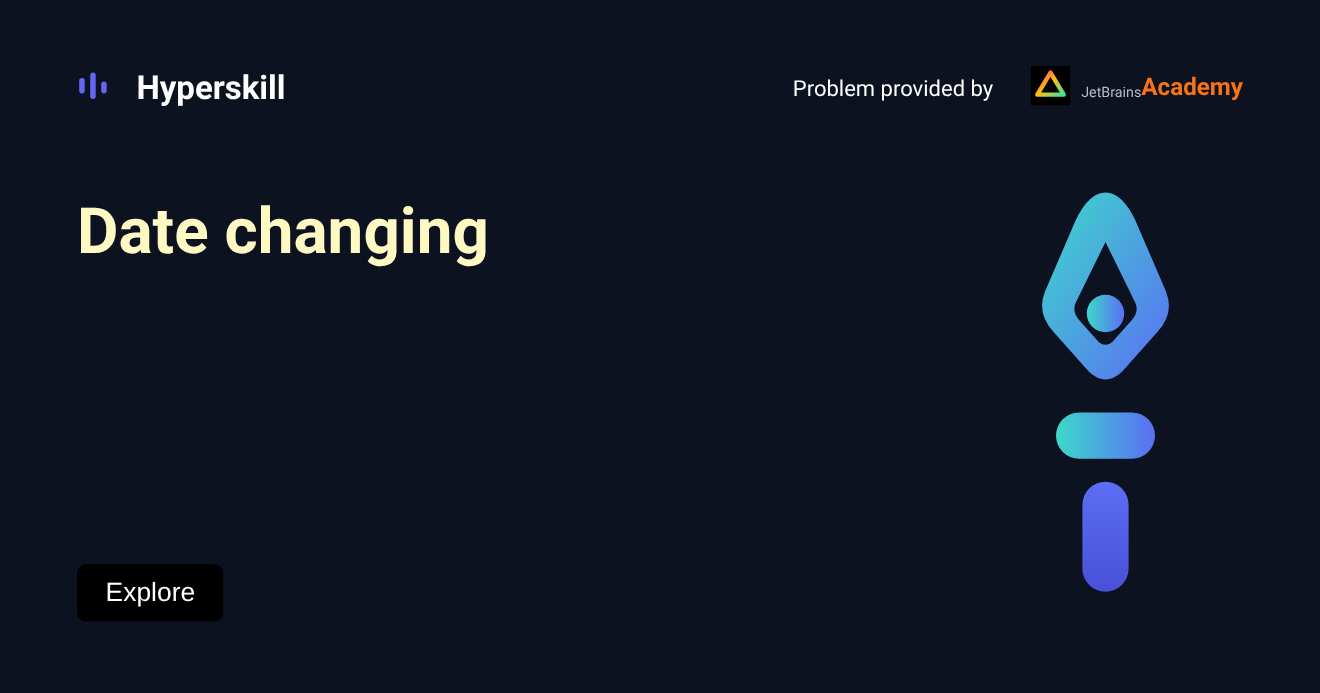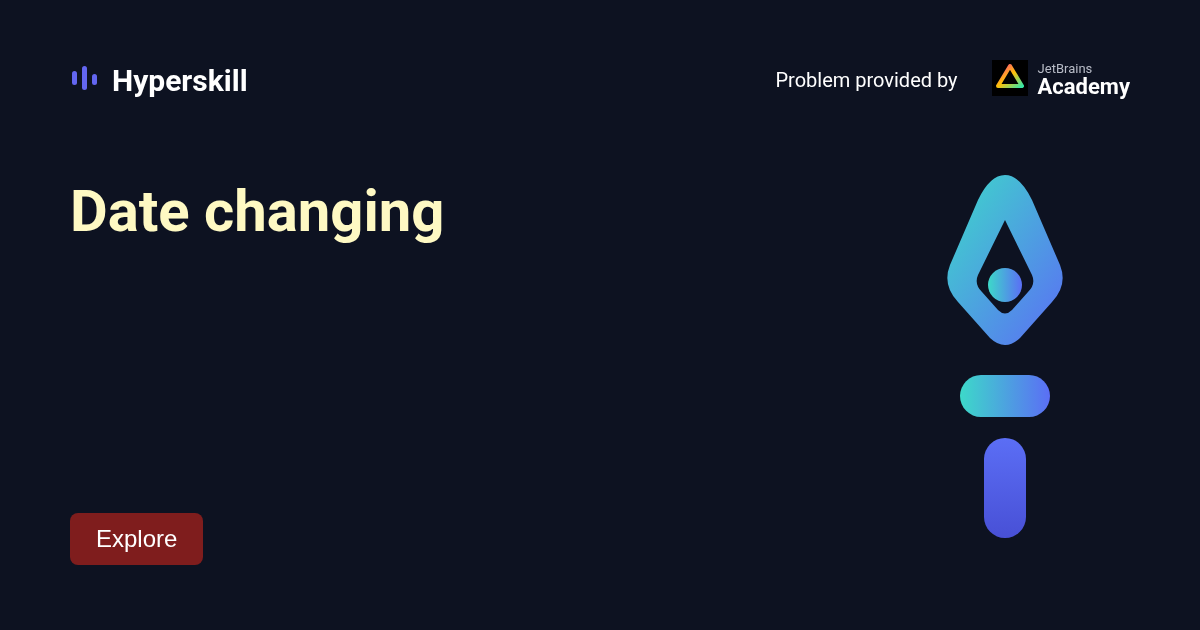--- a/index.html
+++ b/index.html
@@ -18,21 +18,21 @@
     }
     .header {
       display: flex;
       justify-content: space-between;
       align-items: center;
       padding: 60px 70px 0 70px;
     }
     .brand {
       display: flex;
       align-items: center;
-      gap: 12px;
+      gap: 24px;
     }
     .brand-name {
       font-size: 30px;
       font-weight: 700;
       color: #ffffff;
     }
     .provider {
       display: flex;
       align-items: center;
       gap: 34px;
@@ -42,31 +42,32 @@
       color: #ffffff;
       font-weight: 400;
     }
     .academy-block {
       display: flex;
       align-items: center;
       gap: 10px;
     }
     .academy-text {
       display: flex;
-      flex-direction: column;
+      flex-direction: row;
       line-height: 1.05;
+      align-items: flex-end;
     }
     .academy-small {
       font-size: 13px;
       color: #b8bcc7;
       font-weight: 400;
     }
     .academy-big {
       font-size: 22px;
-      color: #ffffff;
+      color: #f97316;
       font-weight: 700;
     }
     .content {
       padding: 80px 70px 0 70px;
       max-width: 750px;
     }
     .title {
       font-size: 58px;
       font-weight: 700;
       color: #fef9c3;
@@ -75,21 +76,21 @@
     }
     .subtitle {
       font-size: 27px;
       color: #d6d8e0;
       font-weight: 400;
     }
     .explore-btn {
       position: absolute;
       left: 70px;
       bottom: 65px;
-      background: #7f1d1d;
+      background: #000000;
       color: #ffffff;
       font-size: 24px;
       font-weight: 500;
       padding: 12px 26px;
       border: none;
       border-radius: 8px;
       cursor: pointer;
     }
     .decor {
       position: absolute;

